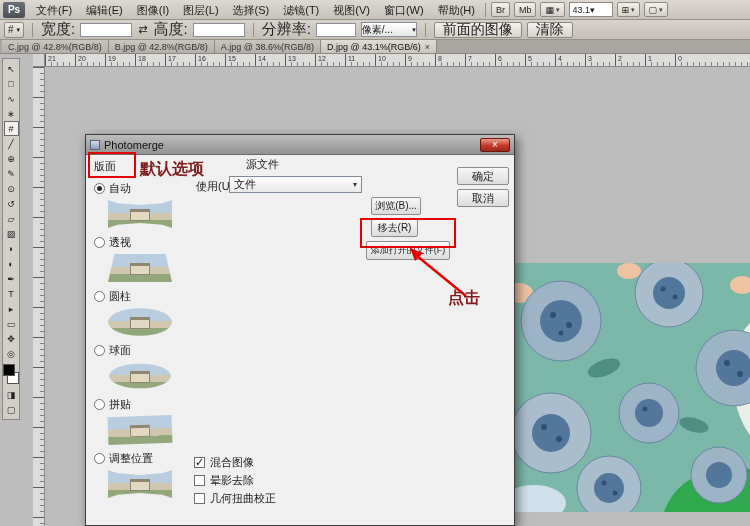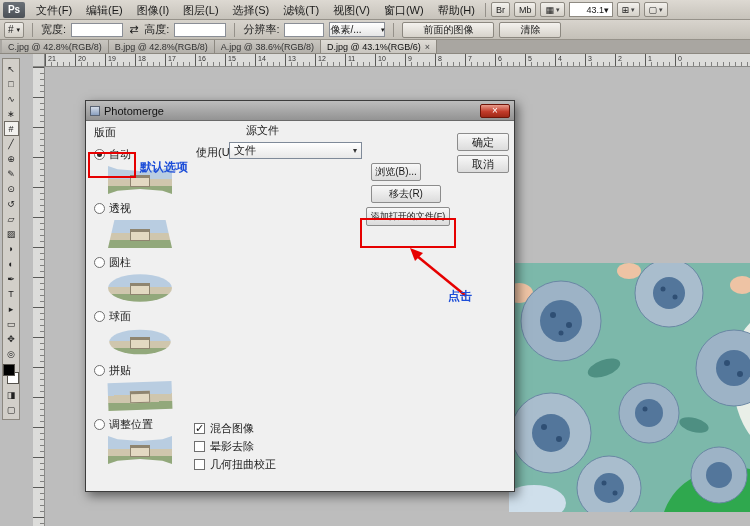--- a/index.html
+++ b/index.html
@@ -12,36 +12,36 @@
     display:flex; align-items:center; font-size:11px; }
   .pslogo { width:22px; height:16px; margin:0 4px 0 3px; background:linear-gradient(#6a7077,#4c5157);
     color:#fff; font-weight:bold; font-size:10px; display:flex; align-items:center; justify-content:center; border-radius:2px; }
   .menu-item { padding:0 7px; line-height:20px; }
   .vsep { width:1px; height:14px; background:#95918a; margin:0 3px; }
   .mbtn { height:15px; margin:0 2px; padding:0 4px; font-size:9px; color:#222;
     background:linear-gradient(#f3f1ed,#d5d1c9); border:1px solid #8e8a82; border-radius:2px;
     display:inline-flex; align-items:center; gap:2px; }
   .mbtn .caret { font-size:7px; color:#444; }
   .zoombox { width:44px; height:15px; margin:0 2px; padding:0 3px; font-size:9px;
-    background:#fff; border:1px solid #8e8a82; display:inline-flex; align-items:center; justify-content:flex-end; }
+    background:#fff; border:1px solid #8e8a82; display:inline-flex; align-items:center; justify-content:flex-start; }
 
   
   .optionsbar { position:absolute; left:0; top:20px; width:750px; height:20px; z-index:6;
     background:linear-gradient(#d8d4cd,#c4c0b8); border-bottom:1px solid #96928a;
     display:flex; align-items:center; gap:5px; font-size:11px; padding-left:4px; }
   .toolpreset { height:16px; padding:0 3px; background:linear-gradient(#efede9,#d2cec6);
     border:1px solid #8e8a82; border-radius:2px; display:flex; align-items:center; gap:3px; font-size:10px; }
-  .opt-label { font-size:11px; color:#222; }
+  .opt-label { font-size:15px; color:#222; }
   .opt-input { width:52px; height:14px; border:1px solid #8a8e96; background:#fff; font-size:10px; padding:0 2px; }
   .opt-input.res { width:40px; }
   .swap { font-size:11px; padding:0 1px; }
   .unitbox { width:56px; height:15px; border:1px solid #8a8e96; background:linear-gradient(#fff,#e6e6e6);
     display:flex; align-items:center; justify-content:space-between; padding:0 0; font-size:10px; }
   .unitbox .caret { font-size:7px; }
-  .opt-btn { height:16px; padding:0 20px; font-size:10px; background:linear-gradient(#f4f2ee,#d7d3cb);
+  .opt-btn { height:16px; padding:0 8px; font-size:14px; background:linear-gradient(#f4f2ee,#d7d3cb);
     border:1px solid #8c8880; border-radius:2px; display:flex; align-items:center; }
 
   
   .tabsbar { position:absolute; left:0; top:40px; width:750px; height:14px; z-index:6;
     background:#a9a6a1; border-bottom:1px solid #8c8880; display:flex; align-items:stretch; padding-left:2px; }
   .tab { padding:0 6px; font-size:9px; color:#333; display:flex; align-items:center; gap:4px;
     background:linear-gradient(#c9c6c0,#b3b0aa); border-right:1px solid #8c8880; }
   .tab.active { background:linear-gradient(#dfdcd6,#c9c6c0); color:#111; }
   .tab .close { font-size:9px; color:#444; }
 
@@ -67,21 +67,21 @@
   .tool { width:15px; height:15px; font-size:9px; color:#222; display:flex; align-items:center; justify-content:center; }
   .tool.selected { background:#f2f1ee; border:1px solid #6f6b64; }
   .swatches { position:relative; width:16px; height:22px; margin:3px 0 1px; }
   .swatch-fg { position:absolute; left:0; top:0; width:12px; height:12px; background:#000; border:1px solid #55524c; }
   .swatch-bg { position:absolute; left:4px; top:8px; width:12px; height:12px; background:#fff; border:1px solid #55524c; }
 
   
   .doc-image { position:absolute; left:509px; top:263px; width:241px; height:249px; z-index:1; }
 
   
-  .dialog { position:absolute; left:85px; top:100px; width:430px; height:392px; z-index:10;
+  .dialog { position:absolute; left:85px; top:134px; width:430px; height:392px; z-index:10;
     background:#f0f0f0; border:1px solid #3c3c3c; box-shadow:3px 4px 10px rgba(0,0,0,.5); }
   .titlebar { height:20px; background:linear-gradient(#bdbdbd,#939393); border-bottom:1px solid #6a6a6a;
     display:flex; align-items:center; padding:0 4px; gap:4px; }
   .dlgicon { width:10px; height:10px; background:linear-gradient(#d4dce8,#8aa0c0); border:1px solid #5a6474; }
   .dlg-title { font-size:11px; color:#111; }
   .dlg-close { margin-left:auto; width:30px; height:14px; background:linear-gradient(#e89c8c,#c23b2a 55%,#9e2817);
     border:1px solid #6e1408; border-radius:2px; color:#fff; font-size:10px; line-height:11px; text-align:center; }
   .dlg-body { position:relative; height:371px; font-size:11px; }
 
   .layout-panel { position:absolute; left:8px; top:4px; width:92px; }
@@ -112,28 +112,28 @@
 
   .checkrow { position:absolute; left:108px; display:flex; align-items:center; gap:5px; }
   .cbox { width:11px; height:11px; background:#fff; border:1px solid #6f6f6f; position:relative; flex:none; }
   .cbox.checked::after { content:"✓"; position:absolute; left:0; top:-2px; font-size:11px; color:#111; }
 
   .btn { position:absolute; background:linear-gradient(#f8f8f8,#dcdcdc); border:1px solid #8c8c8c; border-radius:2px;
     font-size:11px; display:flex; align-items:center; justify-content:center; overflow:hidden; white-space:nowrap; }
   .btn-ok     { left:371px; top:12px; width:52px; height:18px; }
   .btn-cancel { left:371px; top:34px; width:52px; height:18px; }
   .btn-browse { left:285px; top:42px; width:50px; height:18px; font-size:10px; }
-  .btn-remove { left:285px; top:64px; width:70px; height:18px; font-size:10px; }
+  .btn-remove { left:285px; top:64px; width:47px; height:18px; font-size:10px; }
   .btn-add    { left:280px; top:86px; width:84px; height:19px; font-size:9px; }
 
   
   .red-box { position:absolute; border:2px solid #e60000; z-index:30; }
   .red-box-default { left:88px; top:152px; width:48px; height:26px; }
   .red-box-add { left:360px; top:218px; width:96px; height:30px; }
-  .red-text { position:absolute; z-index:30; color:#1d4ed8; font-weight:bold; font-size:12px; }
+  .red-text { position:absolute; z-index:30; color:#7f1d1d; font-weight:bold; font-size:16px; }
   .red-text-default { left:140px; top:159px; }
   .red-text-click { left:448px; top:288px; }
   .anno-arrow { position:absolute; left:402px; top:246px; width:78px; height:58px; z-index:30; }
 </style>
 </head>
 <body>
 
 <div class="menubar">
   <span class="pslogo">Ps</span>
   <span class="menu-item">文件(F)</span>

